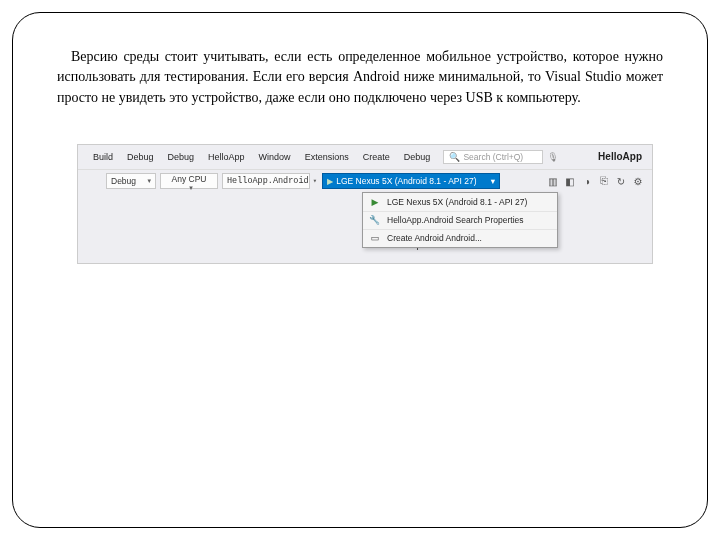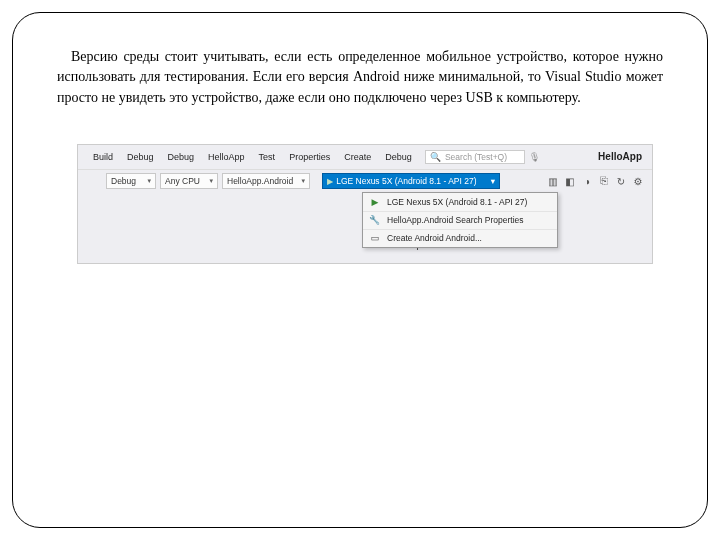--- a/index.html
+++ b/index.html
@@ -182,42 +182,42 @@
   </p>
 
 
   <div class="vs-screenshot">
 
     <div class="menubar">
       <span class="menu-item">Build</span>
       <span class="menu-item">Debug</span>
       <span class="menu-item">Debug</span>
       <span class="menu-item">HelloApp</span>
-      <span class="menu-item">Test</span>
-      <span class="menu-item">Properties</span>
+      <span class="menu-item">Window</span>
+      <span class="menu-item">Extensions</span>
       <span class="menu-item">Create</span>
       <span class="menu-item">Debug</span>
       <span class="search-box">
         <span class="sb-icon">🔍</span>
-        <span>Search (Test+Q)</span>
+        <span>Search (Ctrl+Q)</span>
       </span>
       <span class="sb-icon" style="margin-left:4px;">🎙</span>
       <span class="proj-name">HelloApp</span>
     </div>
 
     <div class="toolbar">
       <span class="combo" style="width:50px;">
         <span>Debug</span>
         <span class="chev">▾</span>
       </span>
-      <span class="combo" style="width:58px;">
+      <span class="combo" style="width:58px;flex-direction:column;">
         <span>Any CPU</span>
         <span class="chev">▾</span>
       </span>
-      <span class="combo" style="width:88px;">
+      <span class="combo" style="width:88px;font-family:Liberation Mono, monospace;">
         <span>HelloApp.Android</span>
         <span class="chev">▾</span>
       </span>
       <span style="width:4px;"></span>
       <span class="run-btn active" style="width:178px;">
         <span class="play">▶</span>
         <span>LGE Nexus 5X (Android 8.1 - API 27)</span>
         <span class="chev" style="margin-left:auto;color:#fff;">▾</span>
       </span>
 

